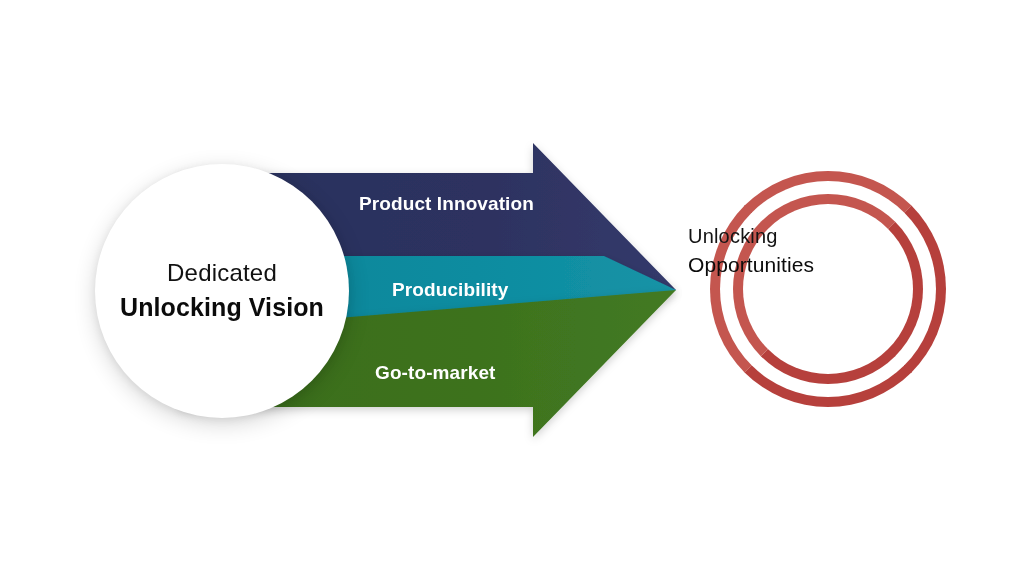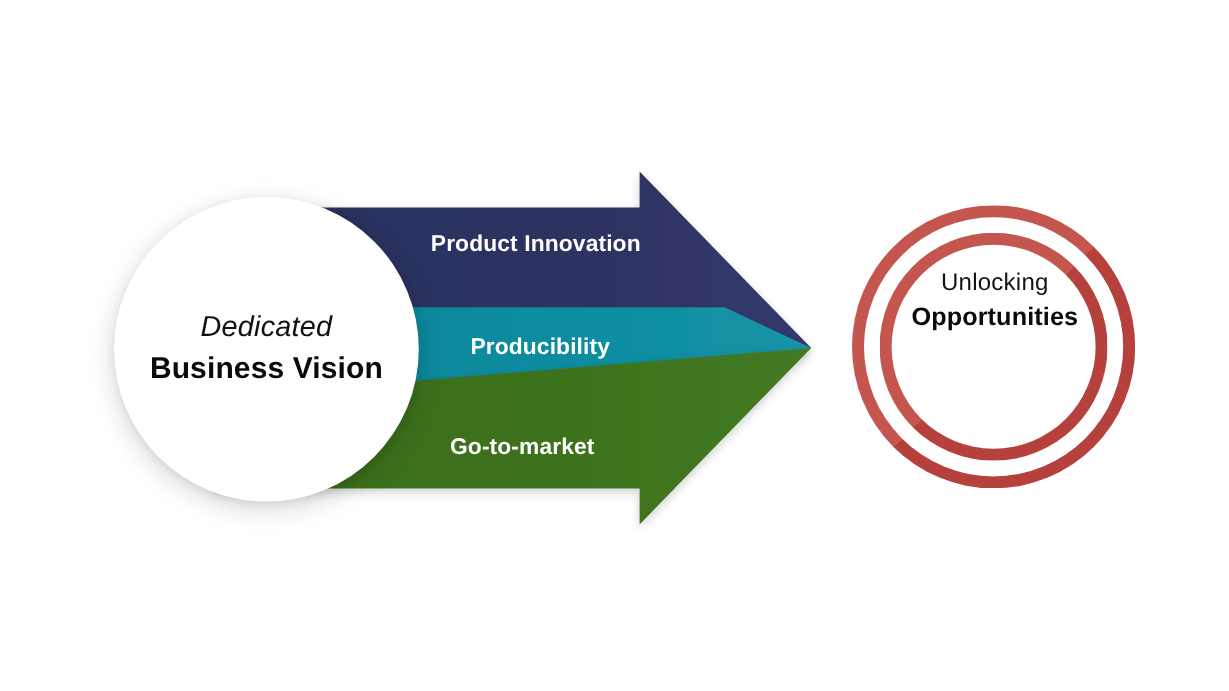--- a/index.html
+++ b/index.html
@@ -66,21 +66,20 @@
     align-items: center;
     justify-content: center;
     text-align: center;
   }
   .vision-line1 {
     font-size: 24px;
     font-weight: normal;
     color: #111111;
     line-height: 1.25;
     letter-spacing: 0.2px;
-    font-style: italic;
   }
   .vision-line2 {
     font-size: 25px;
     font-weight: bold;
     color: #0b0b0b;
     line-height: 1.3;
     letter-spacing: 0.1px;
     margin-top: 3px;
   }
 
@@ -106,39 +105,39 @@
   .ring-inner {
     left: 23px; top: 23px;
     width: 190px; height: 190px;
     border-width: 10px;
   }
   .target-text {
     position: absolute;
     left: -22px;
     top: 52px;
     width: 282px;
-    text-align: center;
+    text-align: left;
     line-height: 1.3;
   }
   .target-line1 {
     font-size: 20px;
     font-weight: normal;
     color: #141414;
     letter-spacing: 0.2px;
   }
   .target-line2 {
     font-size: 21px;
     font-weight: bold;
     color: #0b0b0b;
     letter-spacing: 0.1px;
     margin-top: 2px;
   }
   .target-line3 {
     font-size: 21px;
-    font-weight: bold;
+    font-weight: normal;
     color: #0b0b0b;
     letter-spacing: 0.1px;
     margin-top: 2px;
   }
 </style>
 </head>
 <body style="background: rgb(255, 255, 255);">
 
 <div id="diagram" style="background: rgb(255, 255, 255);">
 
@@ -174,21 +173,21 @@
       <path d="M 180,331 L 676,290 L 533,437 L 533,407 L 180,407 Z" fill="url(#greenGrad)" filter="url(#bandShadow)"></path>
     </svg>
 
     <div class="band-label" id="label-innovation" style="color: rgb(255, 255, 255);">Product Innovation</div>
     <div class="band-label" id="label-producibility" style="color: rgb(255, 255, 255);">Producibility</div>
     <div class="band-label" id="label-gotomarket" style="color: rgb(255, 255, 255); margin-left: 16px;">Go-to-market</div>
   </div>
 
   <div class="vision-circle">
     <div class="vision-line1">Dedicated</div>
-    <div class="vision-line2">Business Vision</div>
+    <div class="vision-line2">Unlocking Vision</div>
   </div>
 
   <div class="target-group">
     <div class="ring ring-outer" style="border-color: rgb(196, 86, 79) rgb(182, 64, 60) rgb(182, 64, 60) rgb(196, 86, 79); background: transparent;"></div>
     <div class="ring ring-inner" style="border-color: rgb(196, 86, 79) rgb(182, 64, 60) rgb(182, 64, 60) rgb(196, 86, 79); background: transparent;"></div>
     <div class="target-text">
       <div class="target-line1">Unlocking</div>
       <div class="target-line3">Opportunities</div>
     </div>
   </div>

